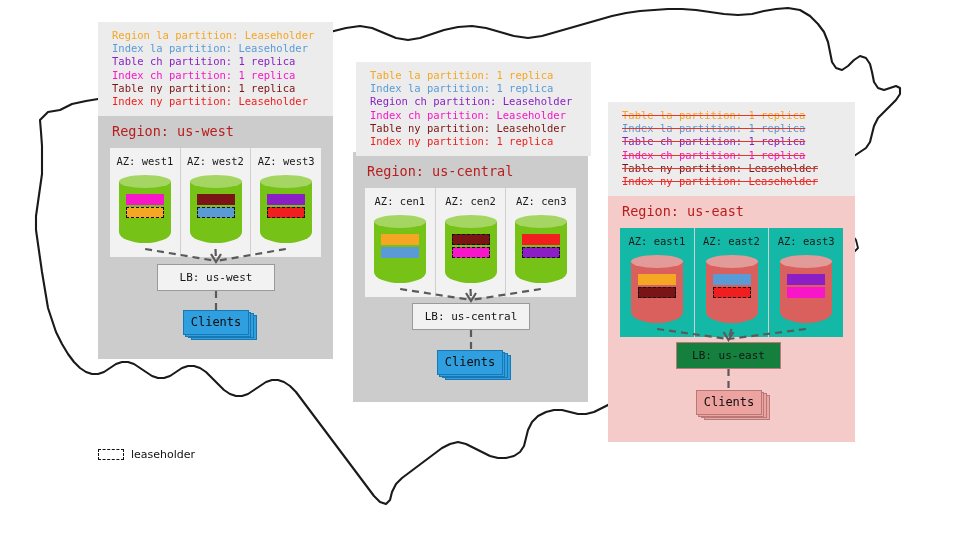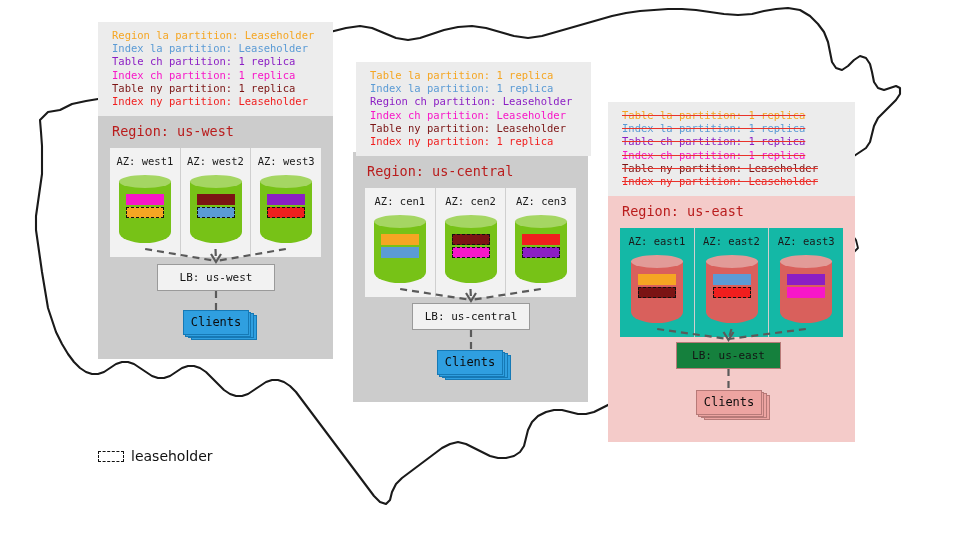--- a/index.html
+++ b/index.html
@@ -153,21 +153,21 @@
     align-items:center;
     gap:7px;
   }
   .legend-swatch{
     width:26px;height:11px;
     border:1.4px dashed #111111;
     box-sizing:border-box;
   }
   .legend-label{
     font-family:"DejaVu Sans","Liberation Sans",sans-serif;
-    font-size:14px;
+    font-size:11px;
     color:#111111;
   }
 </style>
 </head>
 <body>
 
 <svg id="map-layer" viewBox="0 0 960 540">
   <path fill="none" stroke="#1a1a1a" stroke-width="2.1" stroke-linejoin="round" stroke-linecap="round" d="M40,120 L48,112 L60,110 L72,104 L86,101 L104,98 L120,96 L140,92 L160,88 L178,84 L196,80
        L214,74 L232,68 L250,62 L268,56 L286,50 L300,44 L314,38 L330,32 L346,28 L360,26
        L372,28 L384,33 L396,38 L408,40 L420,38 L432,34 L444,30 L458,27 L472,26 L486,28

